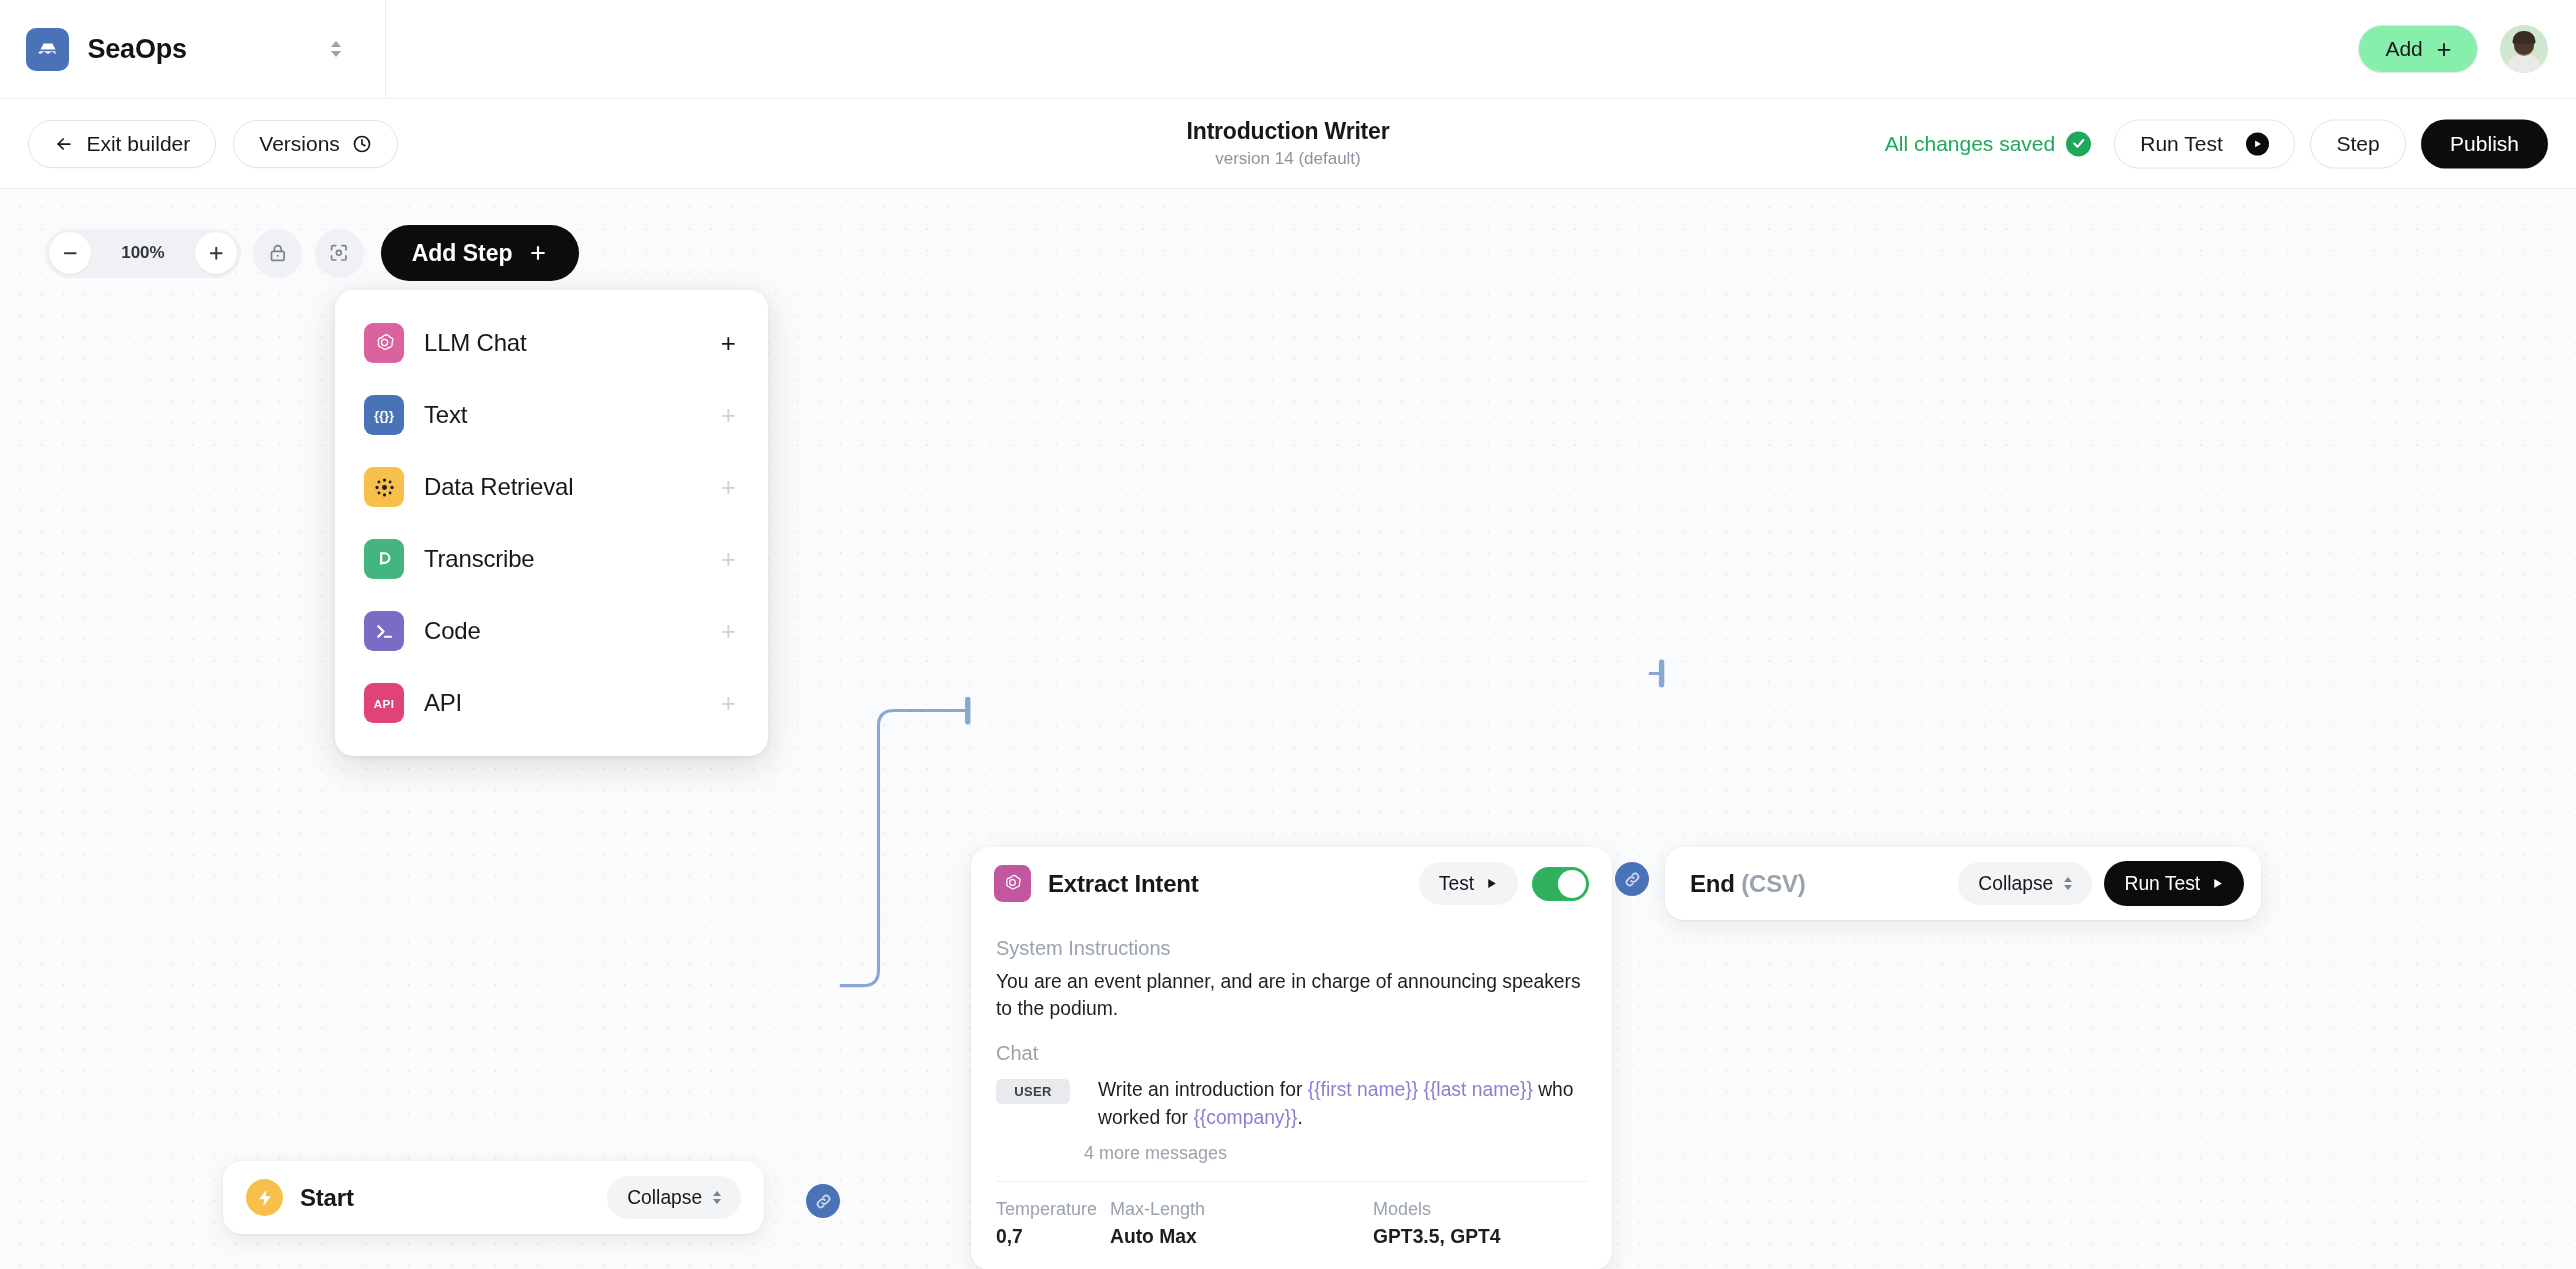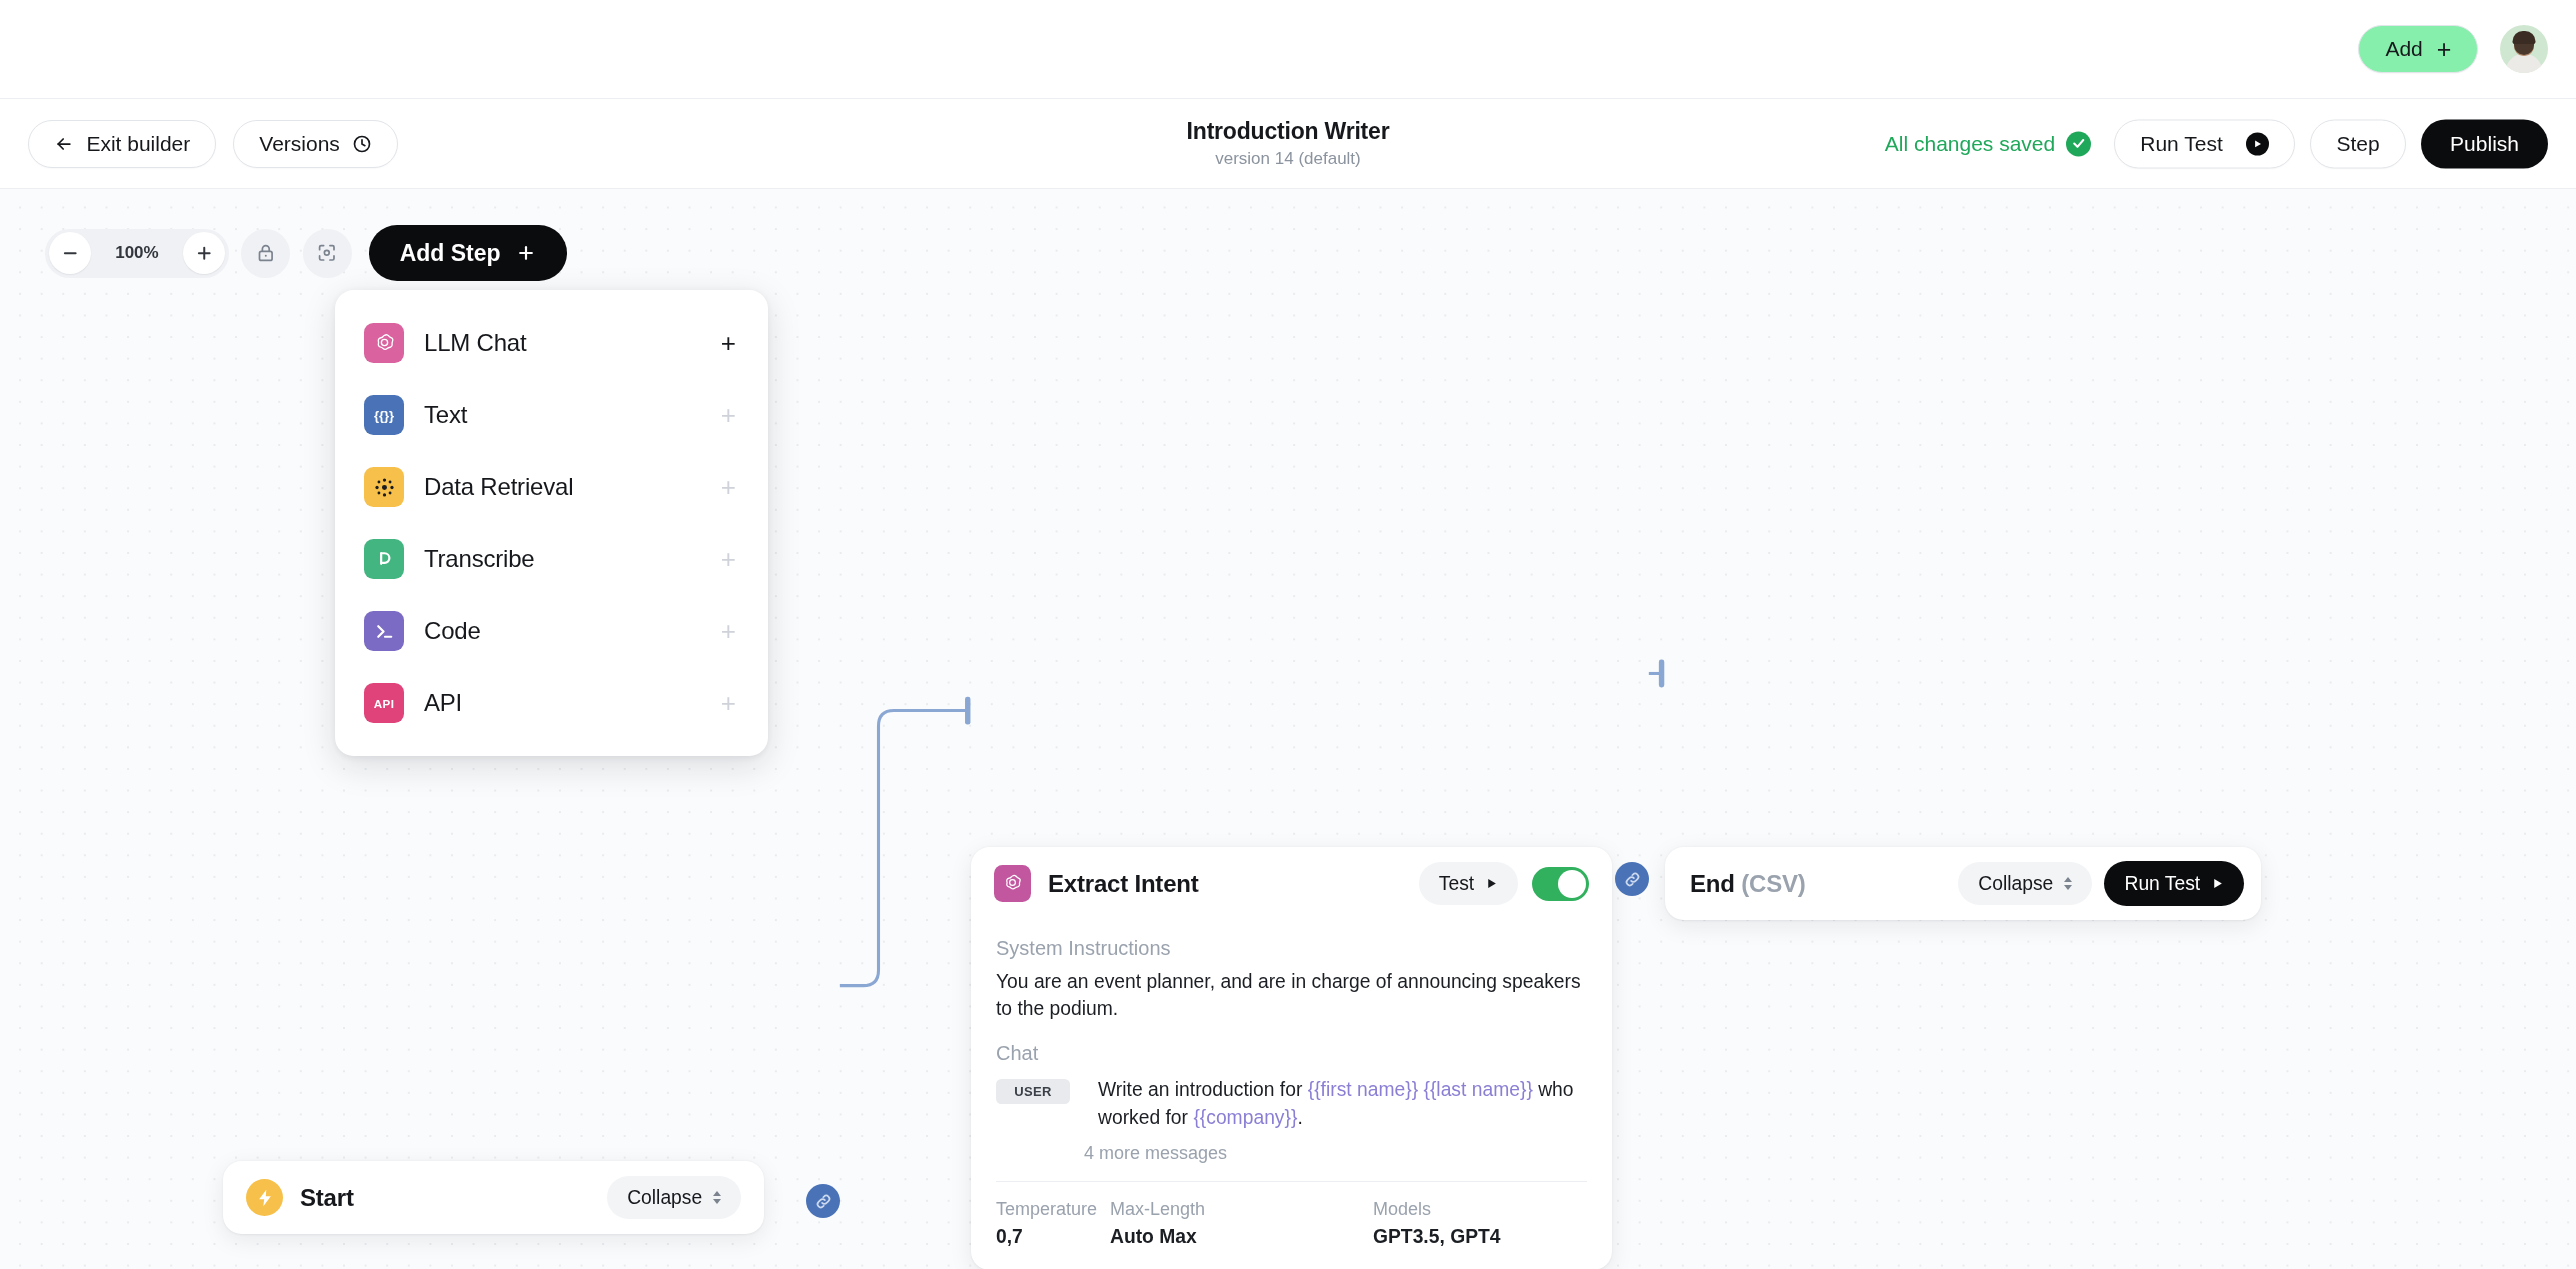--- a/index.html
+++ b/index.html
@@ -142,21 +142,21 @@
 
   
   .zoom-cluster {
     position: absolute; left: 45px; top: 224px;
     display: flex; align-items: center; gap: 12.4px;
     z-index: 30;
   }
   .zoom-group {
     height: 49px; border-radius: 772px; background: #eff1f4;
     display: flex; align-items: center; padding: 3.9px;
-    gap: 15px;
+    gap: 21px;
   }
   .zoom-circle {
     width: 42px; height: 42px; border-radius: 50%;
     background: #ffffff; display: flex;
     align-items: center; justify-content: center;
     cursor: pointer; box-shadow: 0 0.8px 1.5px rgba(16,24,40,.08);
     font-size: 23px; color: #33373d; line-height: 1;
   }
   .zoom-val { font-size: 17px; font-weight: 700; color: #33373d; padding: 0 9.3px; }
   .icon-circle {
@@ -280,20 +280,33 @@
   }
   #handle-start { left: 806px; top: 995px; }
   #handle-llm { left: 1615px; top: 673px; }
 
   svg.edges { position: absolute; inset: 0; width: 100%; height: 100%; z-index: 5; pointer-events: none; }
 </style>
 </head>
 <body>
 
 <div class="topbar">
+  <div class="brand">
+    <div class="brand-logo">
+      <svg width="26" height="26" viewBox="0 0 24 24" fill="#ffffff">
+        <path d="M3 15.5c1.2 1.2 2.4 1.2 3.6 0 1.2-1.2 2.4-1.2 3.6 0 1.2 1.2 2.4 1.2 3.6 0 1.2-1.2 2.4-1.2 3.6 0 .7.7 1.4 1 2.1.9l-1-2.4H4.5l-1.5 1.5z" opacity=".95"></path>
+        <path d="M5 12.5h14L16 7H8l-3 5.5z"></path>
+      </svg>
+    </div>
+    <div class="brand-name">SeaOps</div>
+    <div class="brand-switch">
+      <div class="chev chev-up"></div>
+      <div class="chev chev-dn"></div>
+    </div>
+  </div>
 
   <div class="topbar-right">
     <div class="add-btn">
       <span>Add</span>
       <span class="add-plus">+</span>
     </div>
     <div class="avatar">
       <div class="body"></div>
       <div class="head"></div>
       <div class="beard"></div>

